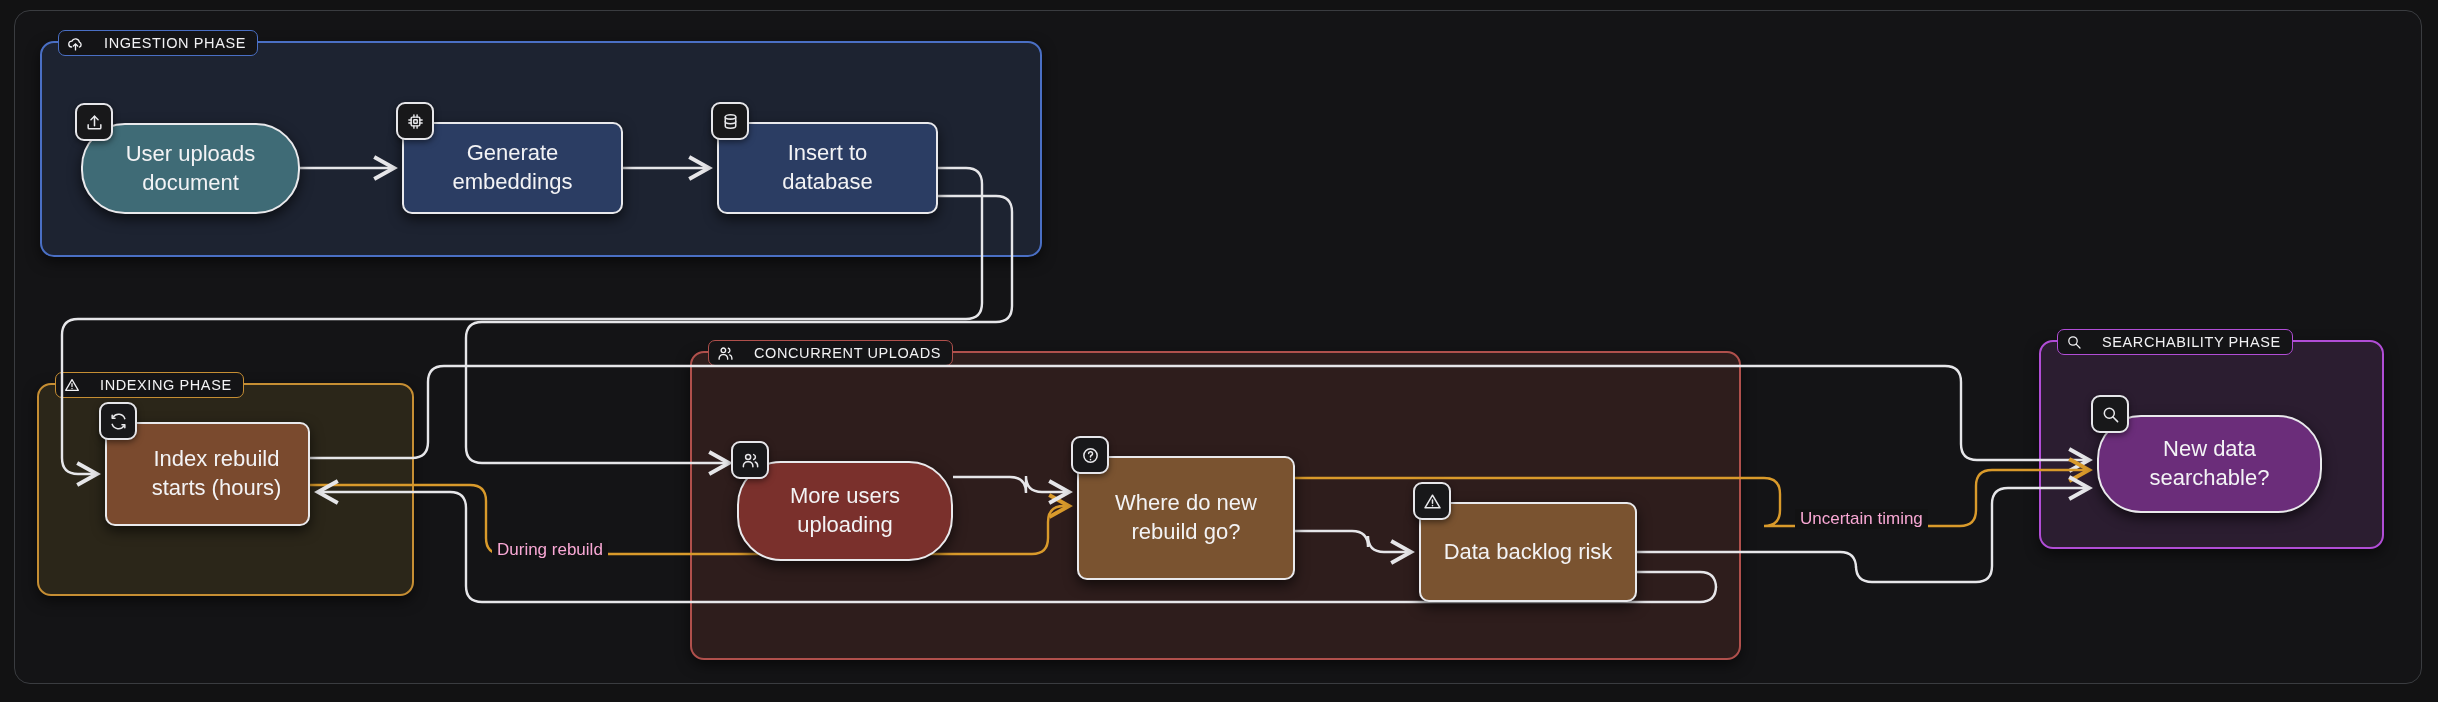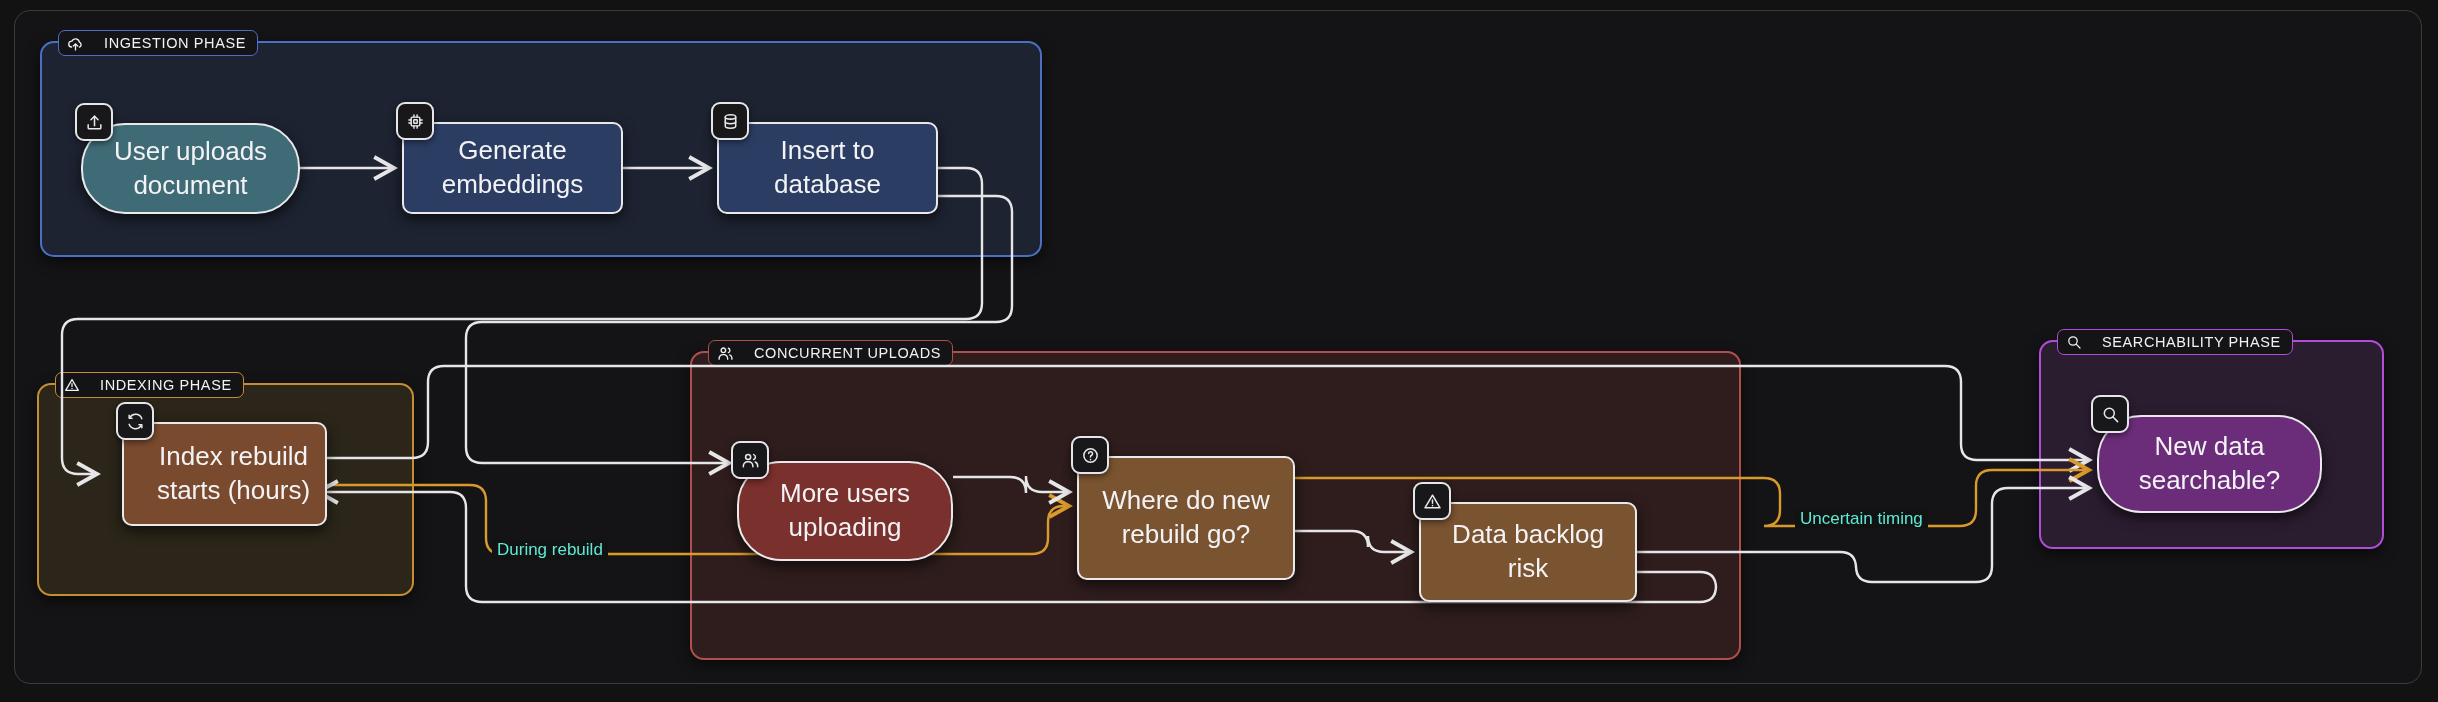--- a/index.html
+++ b/index.html
@@ -35,43 +35,43 @@
 
   #g-search{left:2039px;top:340px;width:345px;height:209px;
       background:#2b1d30;border:2px solid #b14dd6;}
   #g-search>.group-label{left:16px;top:-13px;border:1px solid #b14dd6;}
 
   
   .node{position:absolute;box-sizing:border-box;display:flex;
         align-items:center;justify-content:center;text-align:center;
         color:#f3f3f5;border:2px solid #e9e9ec;
         box-shadow:0 5px 13px rgba(0,0,0,.62);
-        font-size:26px;line-height:1.30;padding:0 10px;z-index:6;}
+        font-size:22px;line-height:1.30;padding:0 10px;z-index:6;}
   .node.round{border-radius:44px;}
   .node.rect{border-radius:10px;}
 
   .badge{position:absolute;left:-8px;top:-22px;width:34px;height:34px;
       border-radius:9px;background:#18181a;border:2px solid #e6e6ea;
       display:flex;align-items:center;justify-content:center;z-index:8;
       box-shadow:0 2px 6px rgba(0,0,0,.5);}
 
   #n-upload   {left:81px; top:123px; width:219px;height:91px; background:#3f6b76;}
   #n-embed    {left:402px;top:122px; width:221px;height:92px; background:#2b3d63;align-items:center;}
   #n-insert   {left:717px;top:122px; width:221px;height:92px; background:#2b3d63;}
-  #n-rebuild  {left:122px;top:422px; width:205px;height:104px;background:#7a4a2e;padding-left:28px;}
+  #n-rebuild  {left:105px;top:422px; width:205px;height:104px;background:#7a4a2e;padding-left:28px;}
   #n-moreusers{left:737px;top:413px; width:216px;height:100px;background:#7a302c;margin-top:48px;}
   #n-where    {left:1077px;top:456px;width:218px;height:124px;background:#7a5330;}
   #n-backlog  {left:1419px;top:502px;width:218px;height:100px;background:#7a5330;}
   #n-search   {left:2097px;top:415px;width:225px;height:98px; background:#6b2d7a;}
 
   
   #edges{position:absolute;left:0;top:0;width:2438px;height:702px;z-index:4;
          pointer-events:none;}
 
-  .elabel{position:absolute;z-index:9;color:#5eead4;font-size:17px;
+  .elabel{position:absolute;z-index:9;color:#f9a8d4;font-size:17px;
           background:#121213;padding:0 5px;white-space:nowrap;}
   #lbl-rebuild{left:492px;top:540px;}
   #lbl-uncert {left:1795px;top:509px;}
 
   svg .w{fill:none;stroke:#e6e6e9;stroke-width:2.4;}
   svg .o{fill:none;stroke:#d99a2b;stroke-width:2.4;}
 </style>
 </head>
 <body>
 

